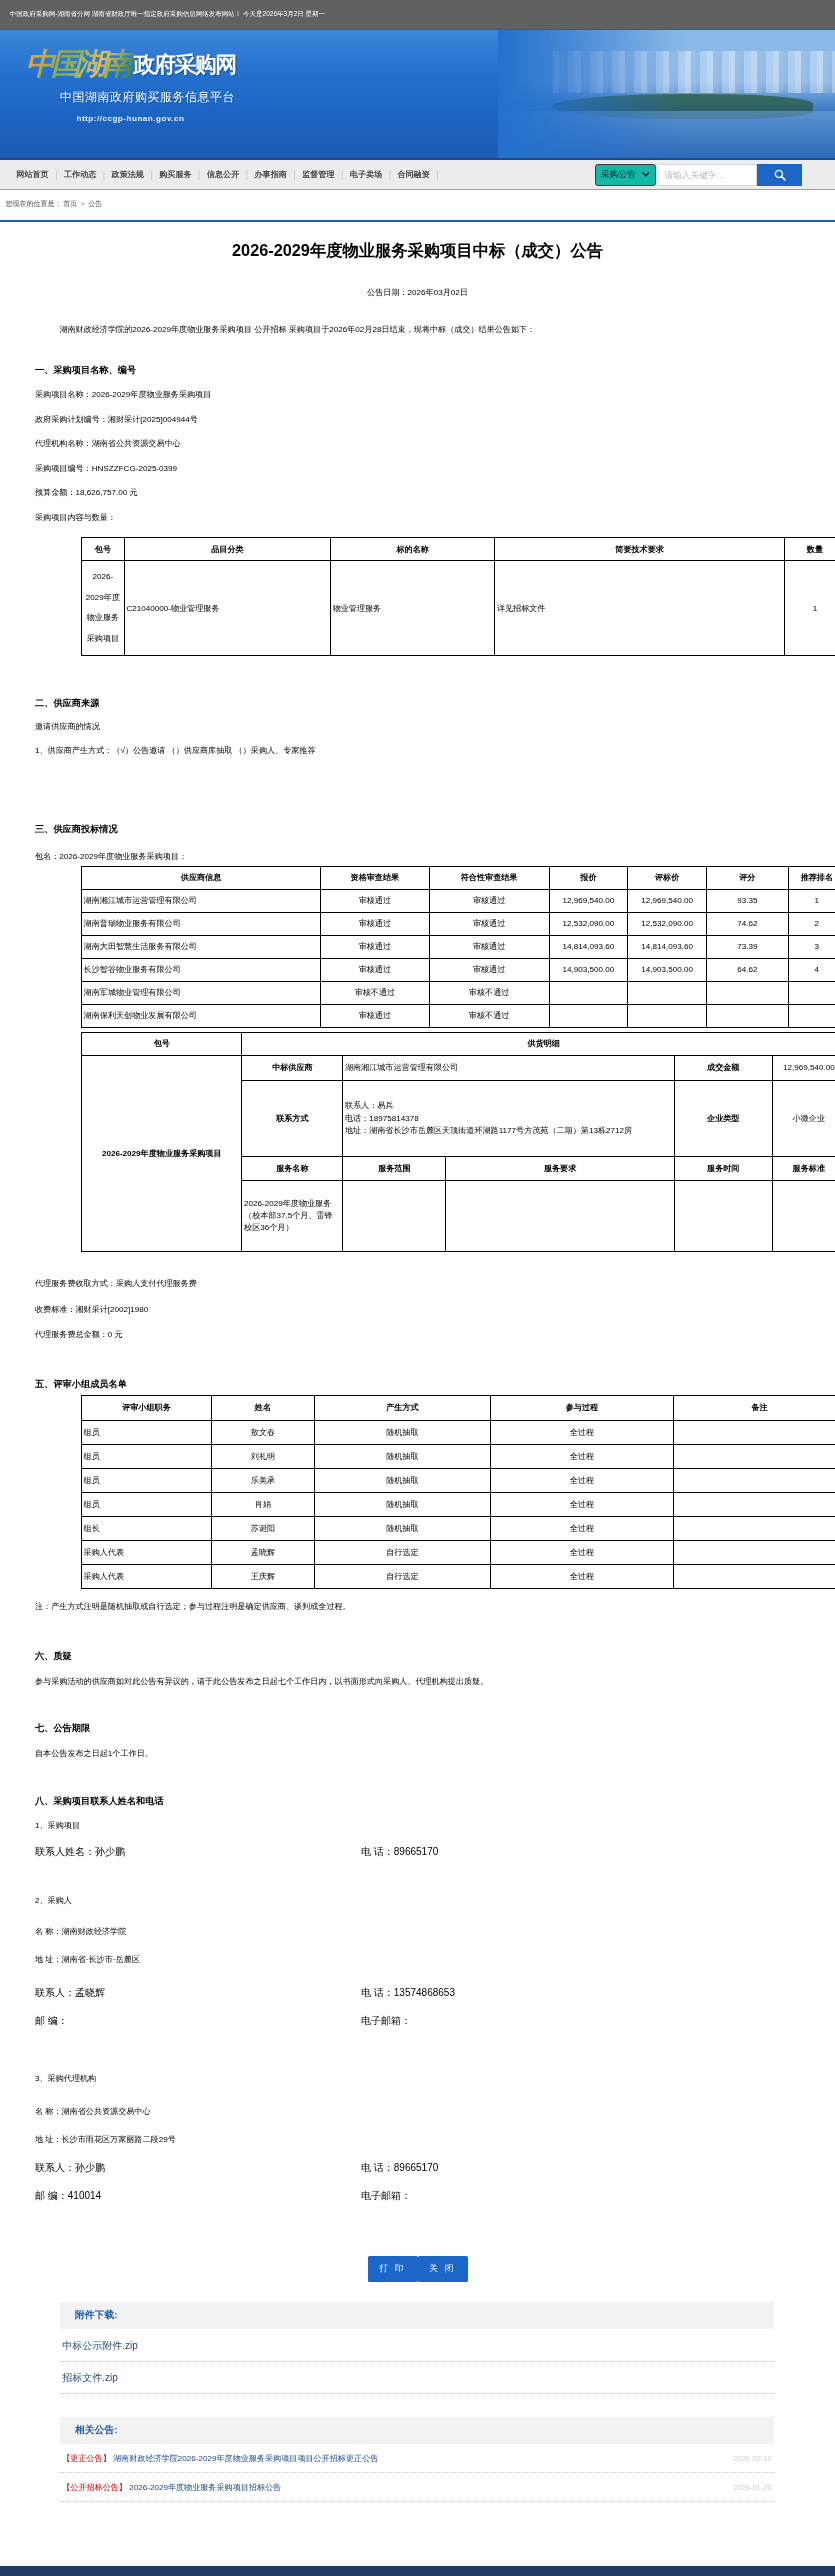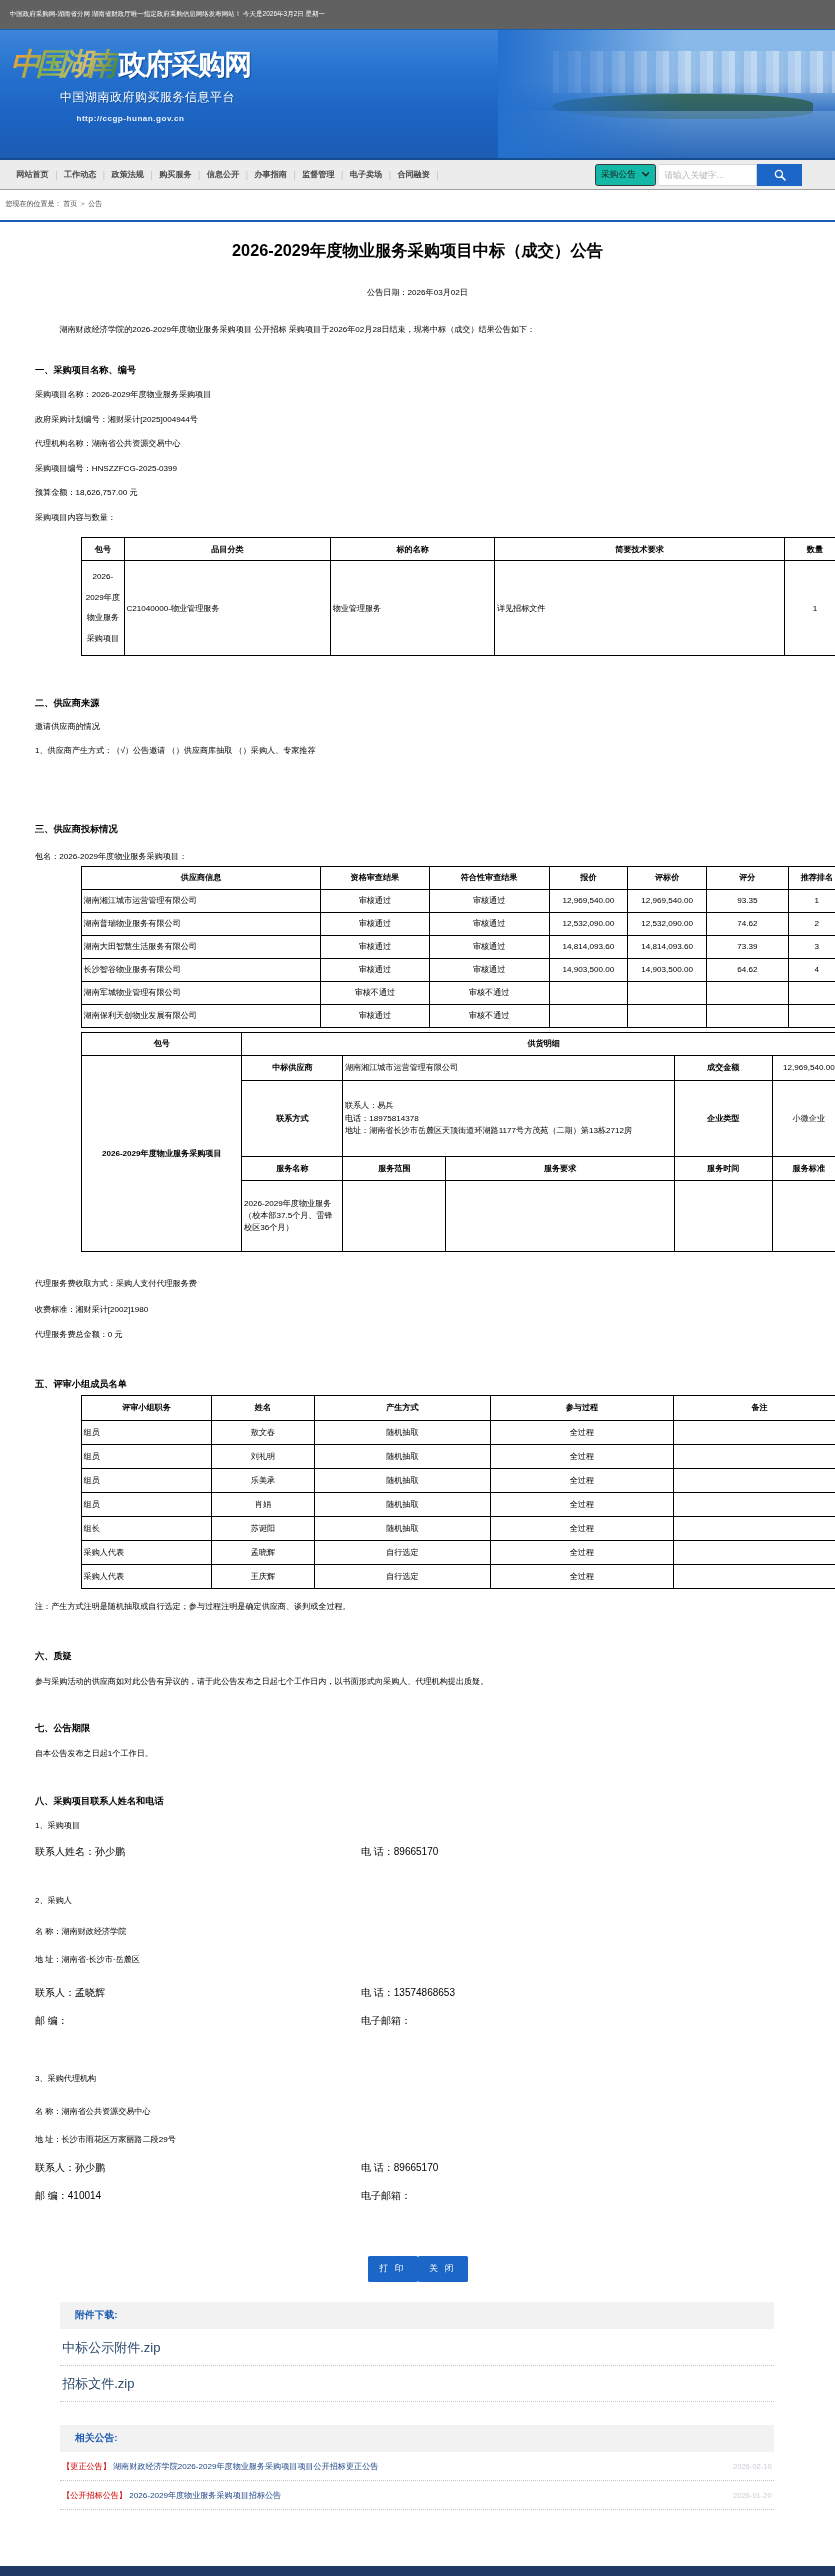--- a/index.html
+++ b/index.html
@@ -24,21 +24,21 @@
   .skyline .water { position:absolute; top:81px; right:0; width:337px; height:52px;
             background:linear-gradient(180deg, rgba(120,170,220,.5), rgba(60,120,190,.35)); }
   .skyline .fade { position:absolute; inset:0;
             background:linear-gradient(90deg, #2470cd 0%, rgba(36,112,205,.65) 22%, rgba(36,112,205,0) 55%); }
   .banner-text { position:absolute; left:0; top:14px; width:261px; text-align:center; z-index:3; }
   .logo-row { height:41px; display:flex; align-items:center; justify-content:center; }
   .logo-calligraphy { font-family:"DejaVu Serif", serif; font-style:italic; font-weight:bold; font-size:30px;
             letter-spacing:-4.3px; padding-right:5.4px;
             background:linear-gradient(120deg,#e8a33d 10%,#7fae4e 40%,#d9c06a 65%,#4e8a3c 90%);
             -webkit-background-clip:text; background-clip:text; color:transparent; }
-  .logo-main { color:#fff; font-weight:bold; font-size:28px; letter-spacing:-1.6px;
+  .logo-main { color:#fff; font-weight:bold; font-size:22px; letter-spacing:-1.6px;
             text-shadow:1.1px 1.1px 1.1px rgba(0,40,90,.45); }
   .banner-sub { margin-top:4.3px; color:#fff; font-weight:normal; font-size:12px; letter-spacing:0.5px;
             text-shadow:0.5px 0.5px 1.1px rgba(0,40,90,.4);margin-left:34px; }
   .banner-url { margin-top:7.6px; color:#eaf2fb; font-weight:bold; font-size:8.1px; letter-spacing:0.5px; }
 
   
   .navbar { height:30px; background:#ececec; border-bottom:1.6px solid #9f9f9f;
             display:flex; align-items:center; justify-content:space-between; padding:0 33px 0 9.8px; }
   .nav-items { display:flex; align-items:center; }
   .nav-item { font-size:8.1px; font-weight:bold; color:#4a4a4a; padding:0 6.5px; cursor:pointer; white-space:nowrap; }
@@ -95,21 +95,21 @@
   .actions { display:flex; justify-content:center; margin-top:53px; }
   .btn { width:50px; height:26px; background:#1b66c7; color:#fff; font-size:8.7px; letter-spacing:2.2px;
          border:none; border-radius:1.6px; display:flex; align-items:center; justify-content:center; cursor:pointer;
          font-family:"Liberation Sans",sans-serif; }
 
   
   .extras { margin:0 61px 0 60px; overflow:hidden; }
   .extras-band { height:27px; background:#f2f2f2; display:flex; align-items:center; padding-left:15px; margin-top:20px; }
   .extras-band.related-band { margin-top:23px; }
   .extras-band .band-title { color:#1b5bb0; font-size:9.8px; font-weight:bold; }
-  .file-row { font-size:13px; color:#2d4a6b; padding:9.8px 2.2px 7.6px 2.2px; border-bottom:0.5px dotted #c4c4c4; cursor:pointer; }
+  .file-row { font-size:10px; color:#2d4a6b; padding:9.8px 2.2px 7.6px 2.2px; border-bottom:0.5px dotted #c4c4c4; cursor:pointer; }
   .file-row:last-of-type { }
   .related-row { display:flex; justify-content:space-between; align-items:center;
                  padding:9.2px 2.2px 8.1px 2.2px; border-bottom:0.5px dotted #c4c4c4; font-size:8.1px; }
   .related-left { cursor:pointer; }
   .related-tag { color:#cc0000; }
   .related-title { color:#1c4587; }
   .related-date { color:#c9ced6; font-size:7.6px; }
 
   
   .footer-bar { position:absolute; bottom:0; left:0; width:100%; height:10.3px; background:#203a64; }

